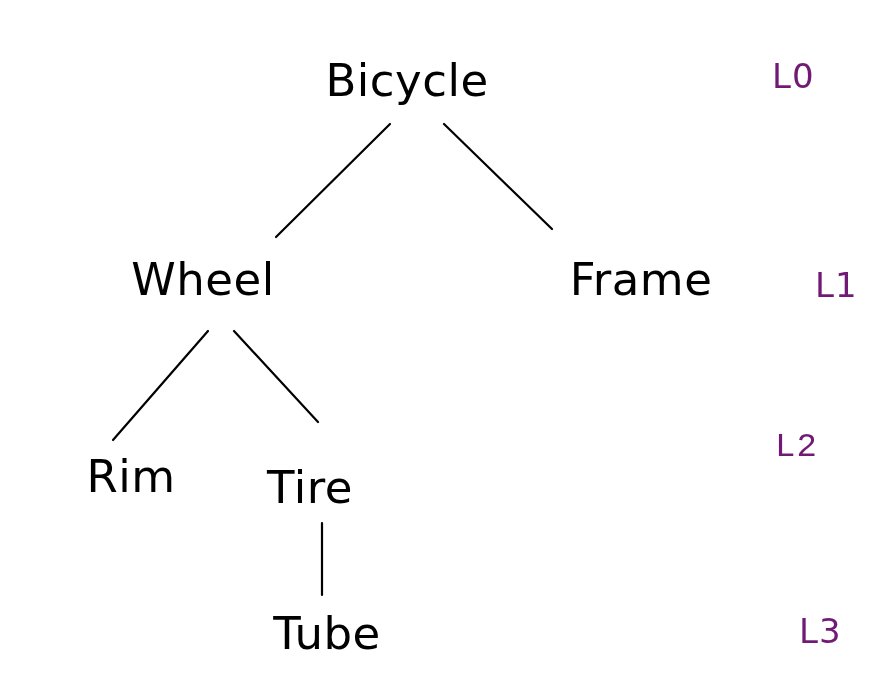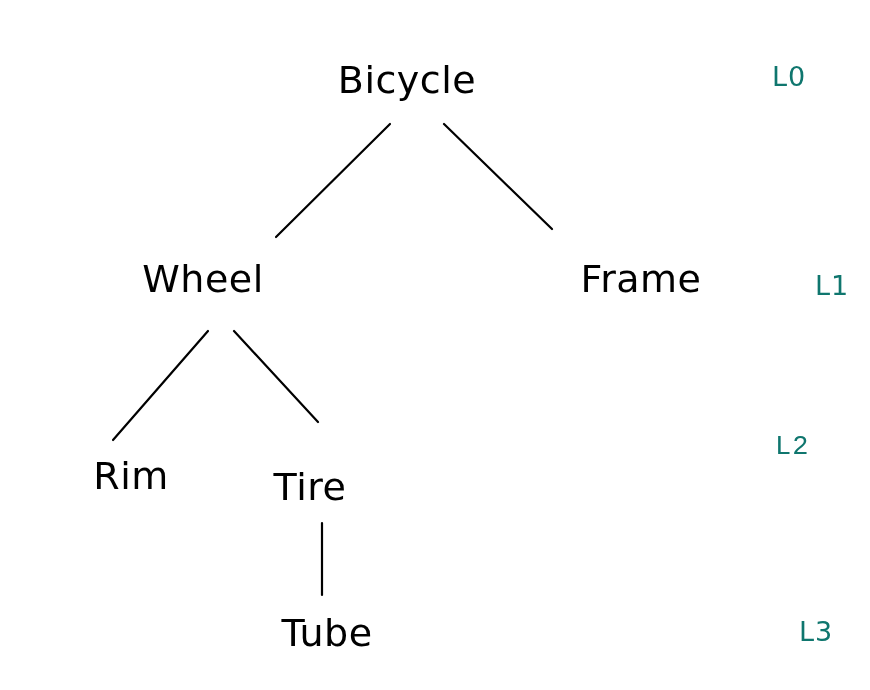--- a/index.html
+++ b/index.html
@@ -24,32 +24,32 @@
     left: 0;
     top: 0;
     width: 870px;
     height: 690px;
   }
   .node-label {
     position: absolute;
     white-space: nowrap;
     color: #000000;
     font-family: "DejaVu Sans", sans-serif;
-    font-size: 38px;
+    font-size: 45px;
     font-weight: 400;
     line-height: 1;
     letter-spacing: 0.5px;
     transform: translate(-50%, -50%);
   }
   .level-label {
     position: absolute;
     white-space: nowrap;
-    color: #0f766e;
+    color: #701a75;
     font-family: "DejaVu Sans", sans-serif;
-    font-size: 27px;
+    font-size: 34px;
     font-weight: 400;
     line-height: 1;
     letter-spacing: 1px;
     transform: translateY(-50%);
   }
 </style>
 </head>
 <body>
 
 <div id="canvas">

